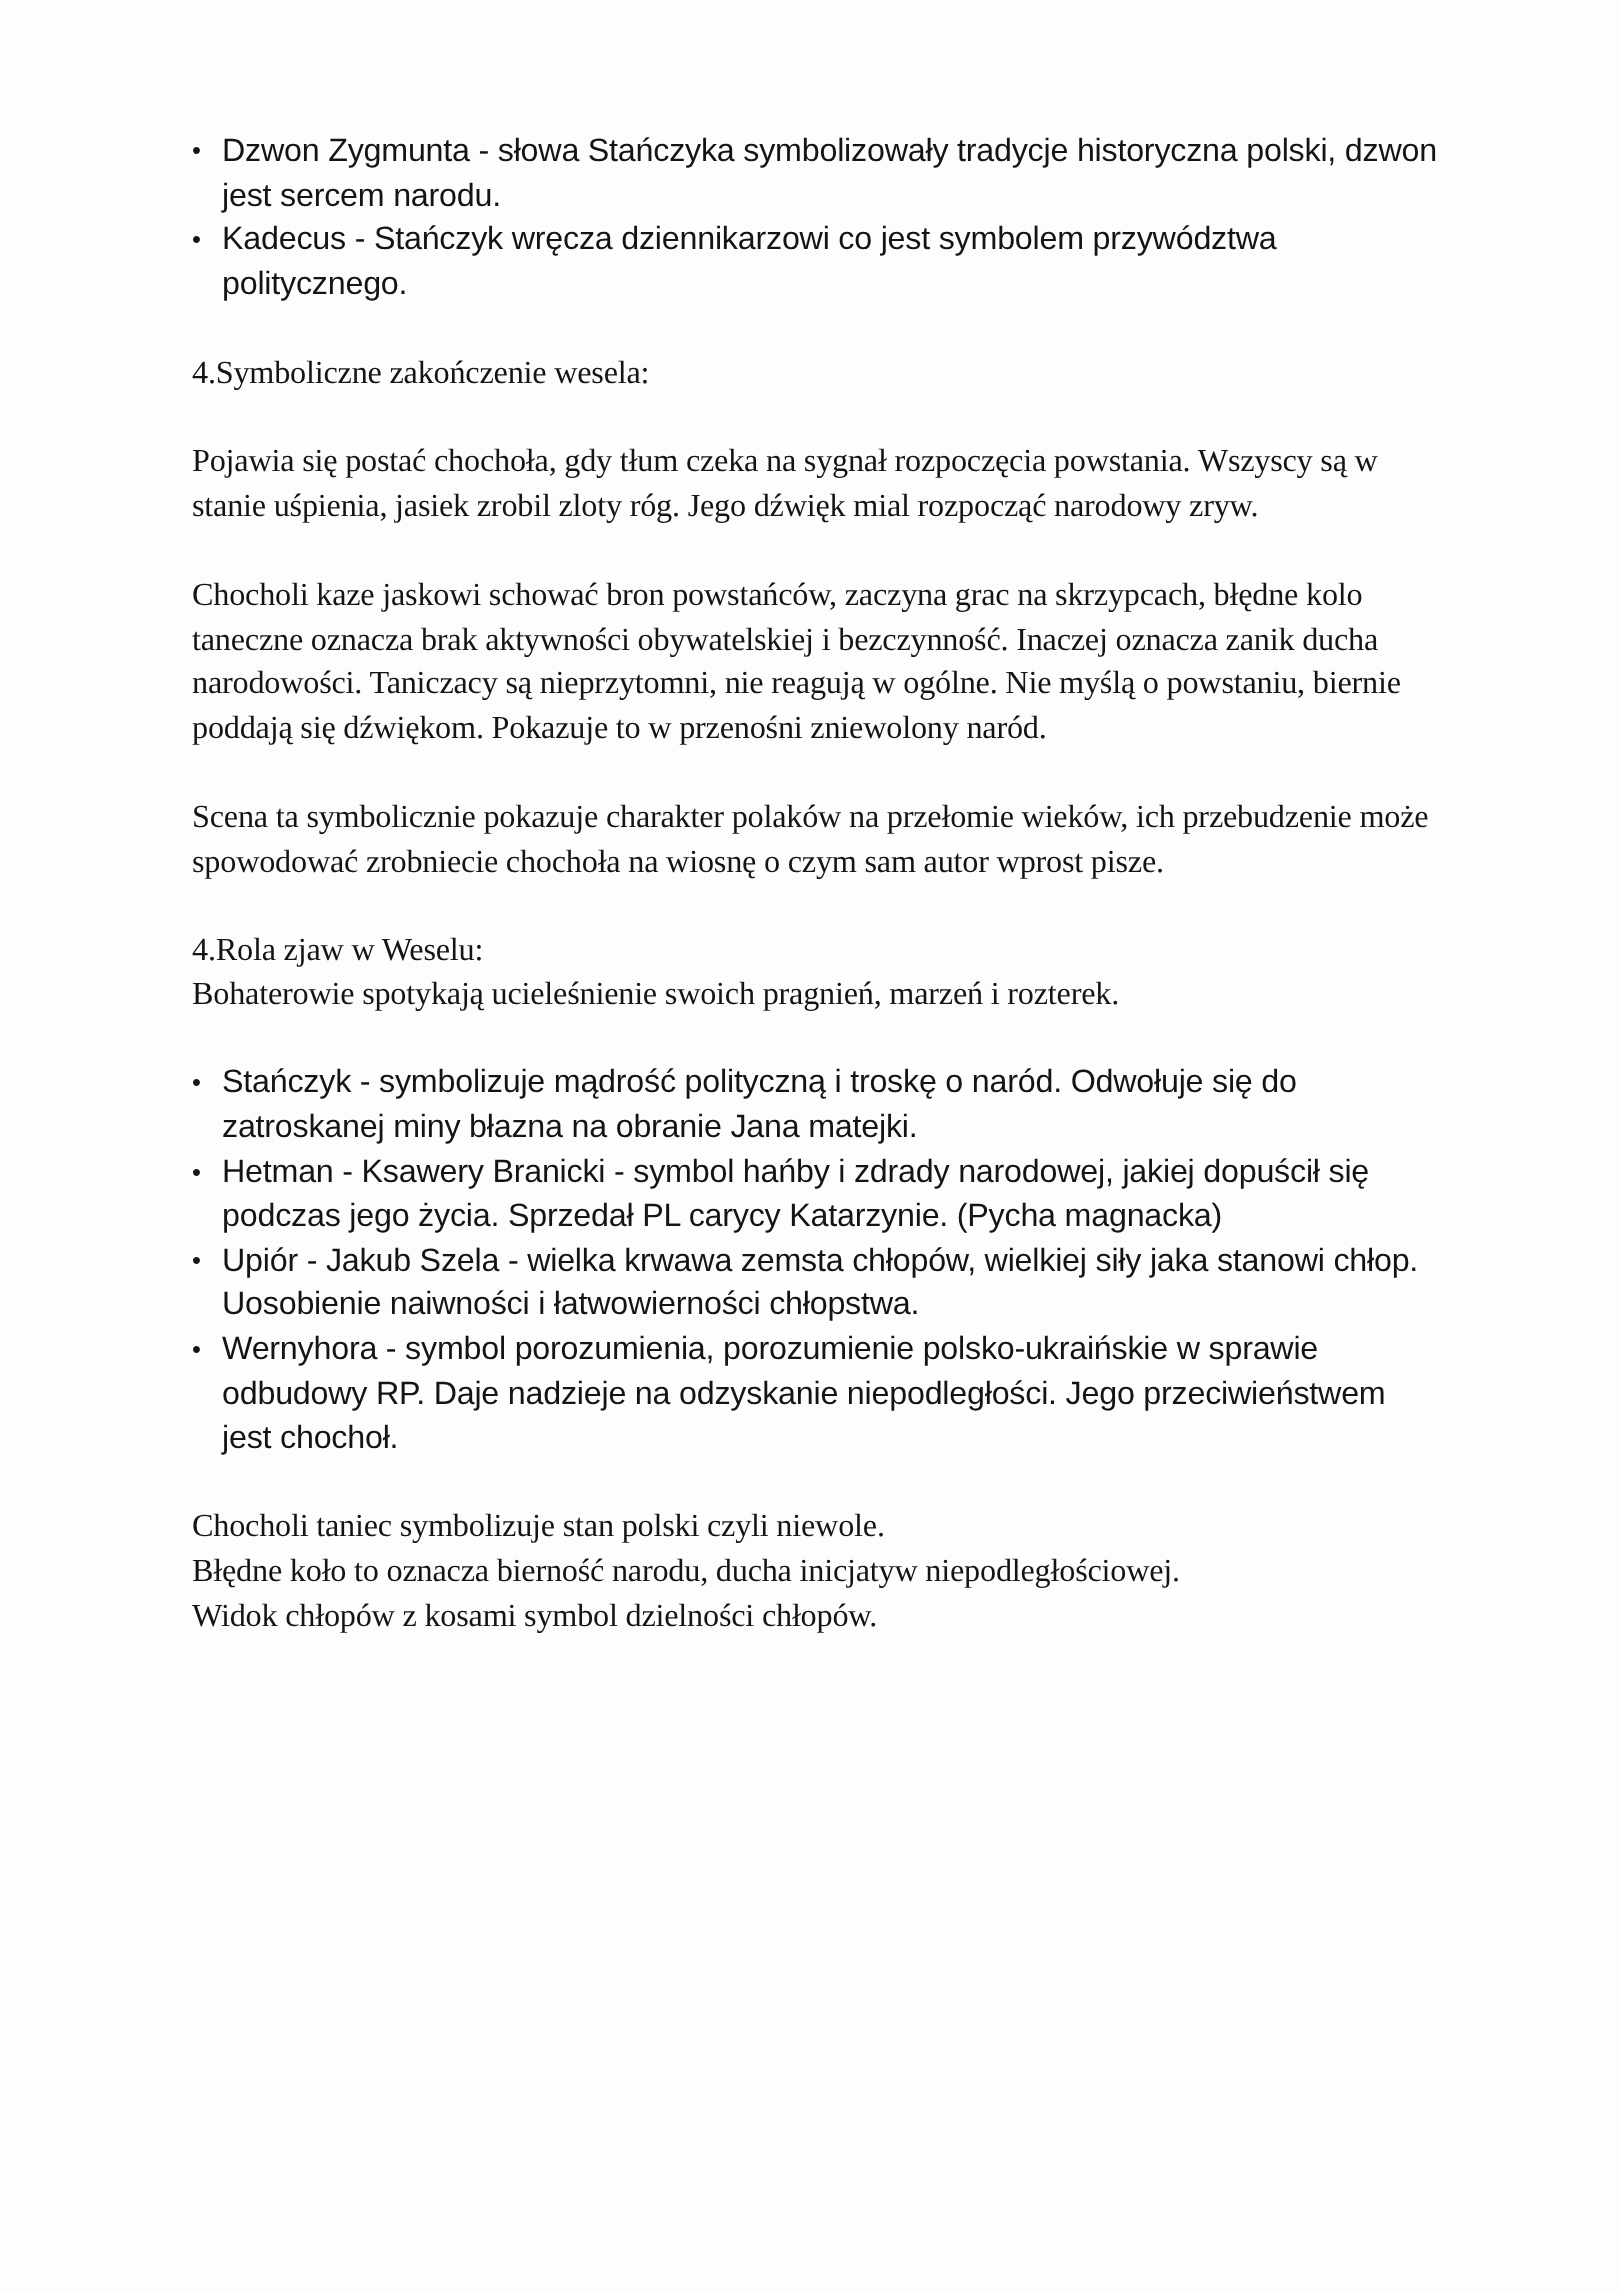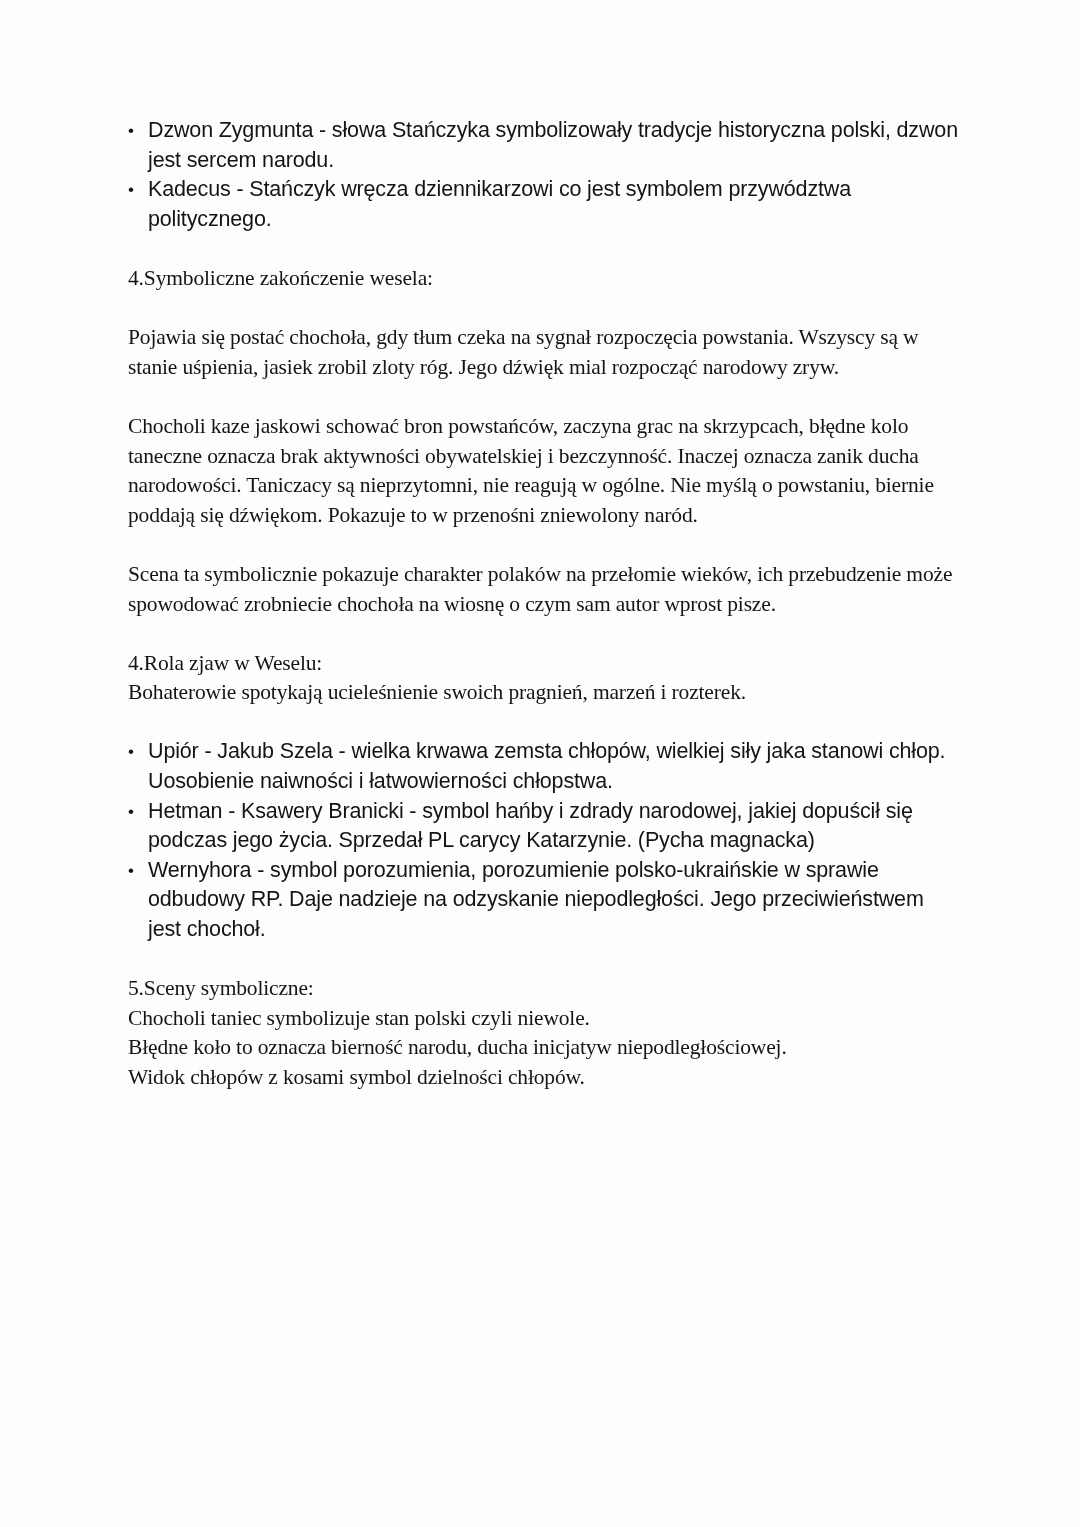--- a/index.html
+++ b/index.html
@@ -13,21 +13,21 @@
     font-family: "Liberation Sans", sans-serif;
     color: #141414;
     overflow: hidden;
   }
   #page {
     position: relative;
     width: 1080px;
     height: 1527px;
     background: #fdfdfc;
     box-sizing: border-box;
-    padding: 116px 120px 0 128px;
+    padding: 86px 120px 0 128px;
   }
   .doc-body {
     width: 830px;
     font-size: 21.5px;
     line-height: 29.6px;
     letter-spacing: -0.15px;
     color: #141414;
     -webkit-font-smoothing: antialiased;
   }
   ul.bullets {
@@ -85,26 +85,26 @@
     <p class="para">Scena ta symbolicznie pokazuje charakter polaków na przełomie wieków, ich przebudzenie może spowodować zrobniecie chochoła na wiosnę o czym sam autor wprost pisze.</p>
 
     <div class="gap-line"></div>
 
     <p class="para">4.Rola zjaw w Weselu:</p>
     <p class="para">Bohaterowie spotykają ucieleśnienie swoich pragnień, marzeń i rozterek.</p>
 
     <div class="gap-line"></div>
 
     <ul class="bullets">
+      <li>Stańczyk - symbolizuje mądrość polityczną i troskę o naród. Odwołuje się do zatroskanej miny błazna na obranie Jana matejki.</li>
+      <li>Hetman - Ksawery Branicki - symbol hańby i zdrady narodowej, jakiej dopuścił się podczas jego życia. Sprzedał PL carycy Katarzynie. (Pycha magnacka)</li>
       <li>Upiór - Jakub Szela - wielka krwawa zemsta chłopów, wielkiej siły jaka stanowi chłop. Uosobienie naiwności i łatwowierności chłopstwa.</li>
-      <li>Hetman - Ksawery Branicki - symbol hańby i zdrady narodowej, jakiej dopuścił się podczas jego życia. Sprzedał PL carycy Katarzynie. (Pycha magnacka)</li>
       <li>Wernyhora - symbol porozumienia, porozumienie polsko-ukraińskie w sprawie odbudowy RP. Daje nadzieje na odzyskanie niepodległości. Jego przeciwieństwem jest chochoł.</li>
     </ul>
 
     <div class="gap-line"></div>
 
-    <p class="para">5.Sceny symboliczne:</p>
     <p class="para">Chocholi taniec symbolizuje stan polski czyli niewole.</p>
     <p class="para">Błędne koło to oznacza bierność narodu, ducha inicjatyw niepodległościowej.</p>
     <p class="para">Widok chłopów z kosami symbol dzielności chłopów.</p>
 
   </div>
 </div>
 
 </body></html>

